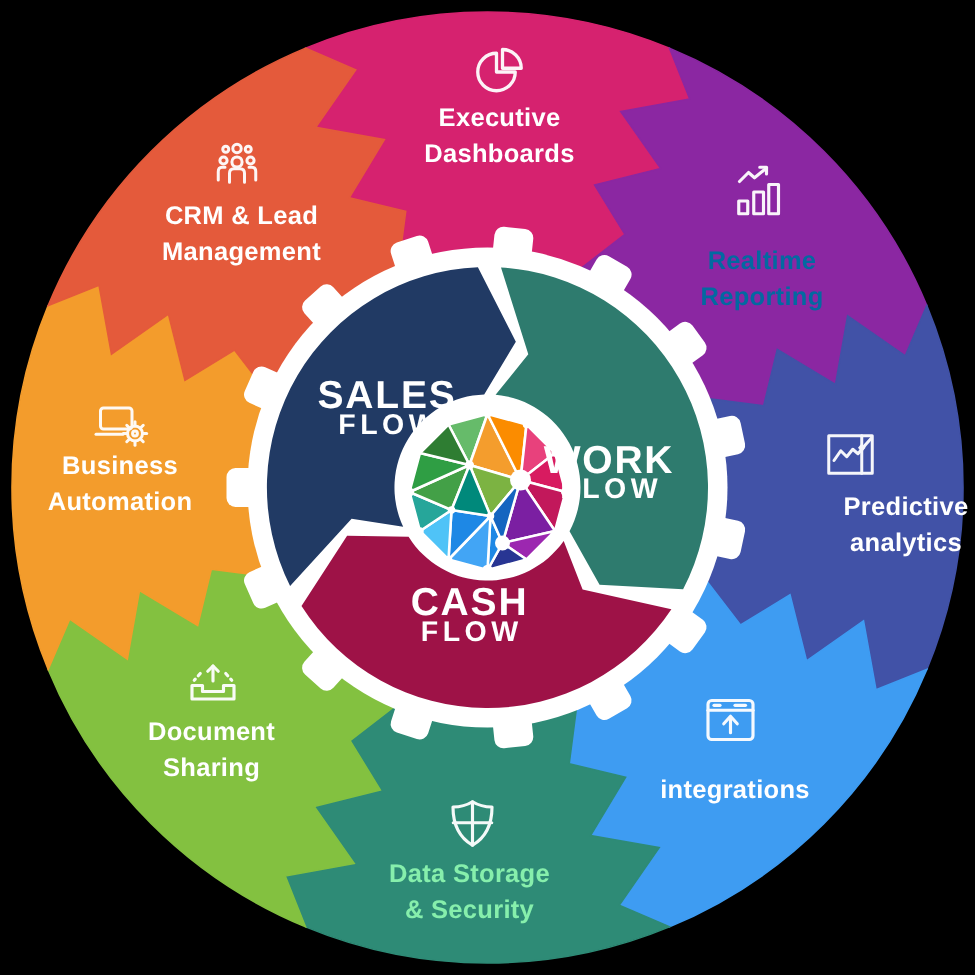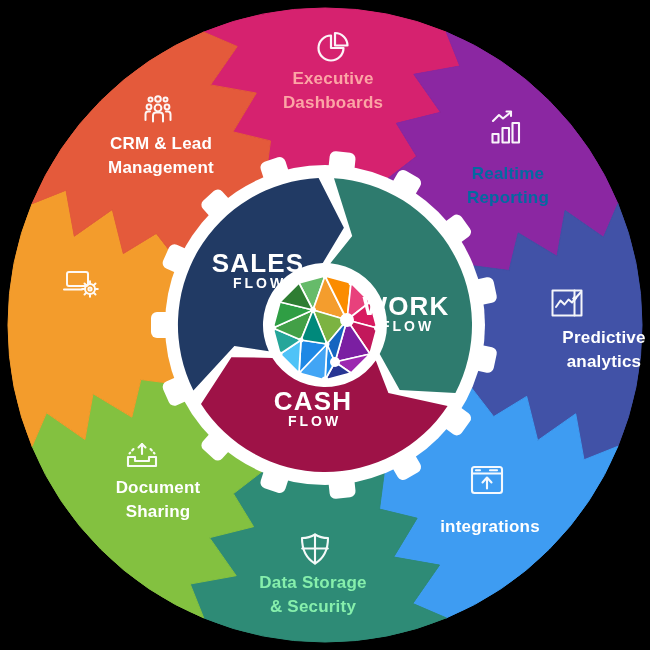--- a/index.html
+++ b/index.html
@@ -5,21 +5,21 @@
   html,body{margin:0;padding:0;background:#000;}
   body{width:650px;height:650px;}
   #stage{position:relative;width:650px;height:650px;overflow:hidden;background:#000;
          font-family:"Liberation Sans",sans-serif;}
   #wheel-svg{position:absolute;left:0;top:0;}
   #labels{position:absolute;left:0;top:0;width:650px;height:650px;pointer-events:none;}
   .seg-label{position:absolute;transform:translate(-50%,-50%);text-align:center;color:#fff;
              font-weight:700;font-size:17px;line-height:24px;letter-spacing:.2px;white-space:nowrap;}
   .flow-label{position:absolute;transform:translate(-50%,-50%);text-align:center;color:#fff;white-space:nowrap;}
   .flow-name{font-weight:700;font-size:26px;line-height:23px;letter-spacing:1.2px;}
-  .flow-sub{font-weight:700;font-size:14px;line-height:17px;letter-spacing:3px;text-indent:3px;}
+  .flow-sub{font-weight:700;font-size:19px;line-height:17px;letter-spacing:3px;text-indent:3px;}
 </style>
 </head>
 <body>
 
 <div id="stage" style="background: rgb(0, 0, 0);">
   <svg id="wheel-svg" width="650" height="650" viewBox="0 0 650 650">
     <defs>
       <g id="pie-chart-icon" fill="none" stroke="#fff" stroke-width="2.2" stroke-linecap="round" stroke-linejoin="round" opacity="0.95">
         <path d="M -2 -10.5 A 12.5 12.5 0 1 0 10.5 2 L -2 2 Z"></path>
         <path d="M 2 -13 A 12.5 12.5 0 0 1 14.5 -0.5 L 2 -0.5 Z"></path>
@@ -161,42 +161,46 @@
         <use x="506" y="128" href="#bar-chart-icon" xlink:href="#bar-chart-icon"></use>
         <use x="567" y="303" href="#line-chart-icon" xlink:href="#line-chart-icon"></use>
         <use x="487" y="480" href="#app-upload-icon" xlink:href="#app-upload-icon"></use>
         <use x="315" y="549" href="#shield-icon" xlink:href="#shield-icon"></use>
         <use x="142" y="457" href="#tray-upload-icon" xlink:href="#tray-upload-icon"></use>
         <use x="82" y="283" href="#laptop-gear-icon" xlink:href="#laptop-gear-icon"></use>
         <use x="158" y="112" href="#people-icon" xlink:href="#people-icon"></use>
       </g>
   </svg>
   <div id="labels">
-      <div class="seg-label" style="left: 333px; top: 91px; color: #fca5a5;">
+      <div class="seg-label" style="left: 333px; top: 91px; color: #ffffff;">
         <div>Executive</div>
         <div>Dashboards</div>
       </div>
       <div class="seg-label" style="left: 508px; top: 170px; color: #0369a1; margin-top: 16px;">
         <div>Realtime</div>
         <div>Reporting</div>
       </div>
       <div class="seg-label" style="left: 604px; top: 350px; color: rgb(255, 255, 255);">
         <div>Predictive</div>
         <div>analytics</div>
       </div>
       <div class="seg-label" style="left: 490px; top: 527px; color: rgb(255, 255, 255);">
         <div>integrations</div>
       </div>
       <div class="seg-label" style="left: 313px; top: 595px; color: #86efac;">
         <div>Data Storage</div>
         <div>&amp; Security</div>
       </div>
-      <div class="seg-label" style="left: 158px; top: 500px; color: rgb(255, 255, 255);">
+      <div class="seg-label" style="left: 141px; top: 500px; color: rgb(255, 255, 255);">
         <div>Document</div>
         <div>Sharing</div>
+      </div>
+      <div class="seg-label" style="left: 80px; top: 323px; color: rgb(255, 255, 255);">
+        <div>Business</div>
+        <div>Automation</div>
       </div>
       <div class="seg-label" style="left: 161px; top: 156px; color: rgb(255, 255, 255);">
         <div>CRM &amp; Lead</div>
         <div>Management</div>
       </div>
       <div class="flow-label" style="left: 258px; top: 272px;">
         <div class="flow-name">SALES</div>
         <div class="flow-sub">FLOW</div>
       </div>
       <div class="flow-label" style="left: 406px; top: 315px;">

